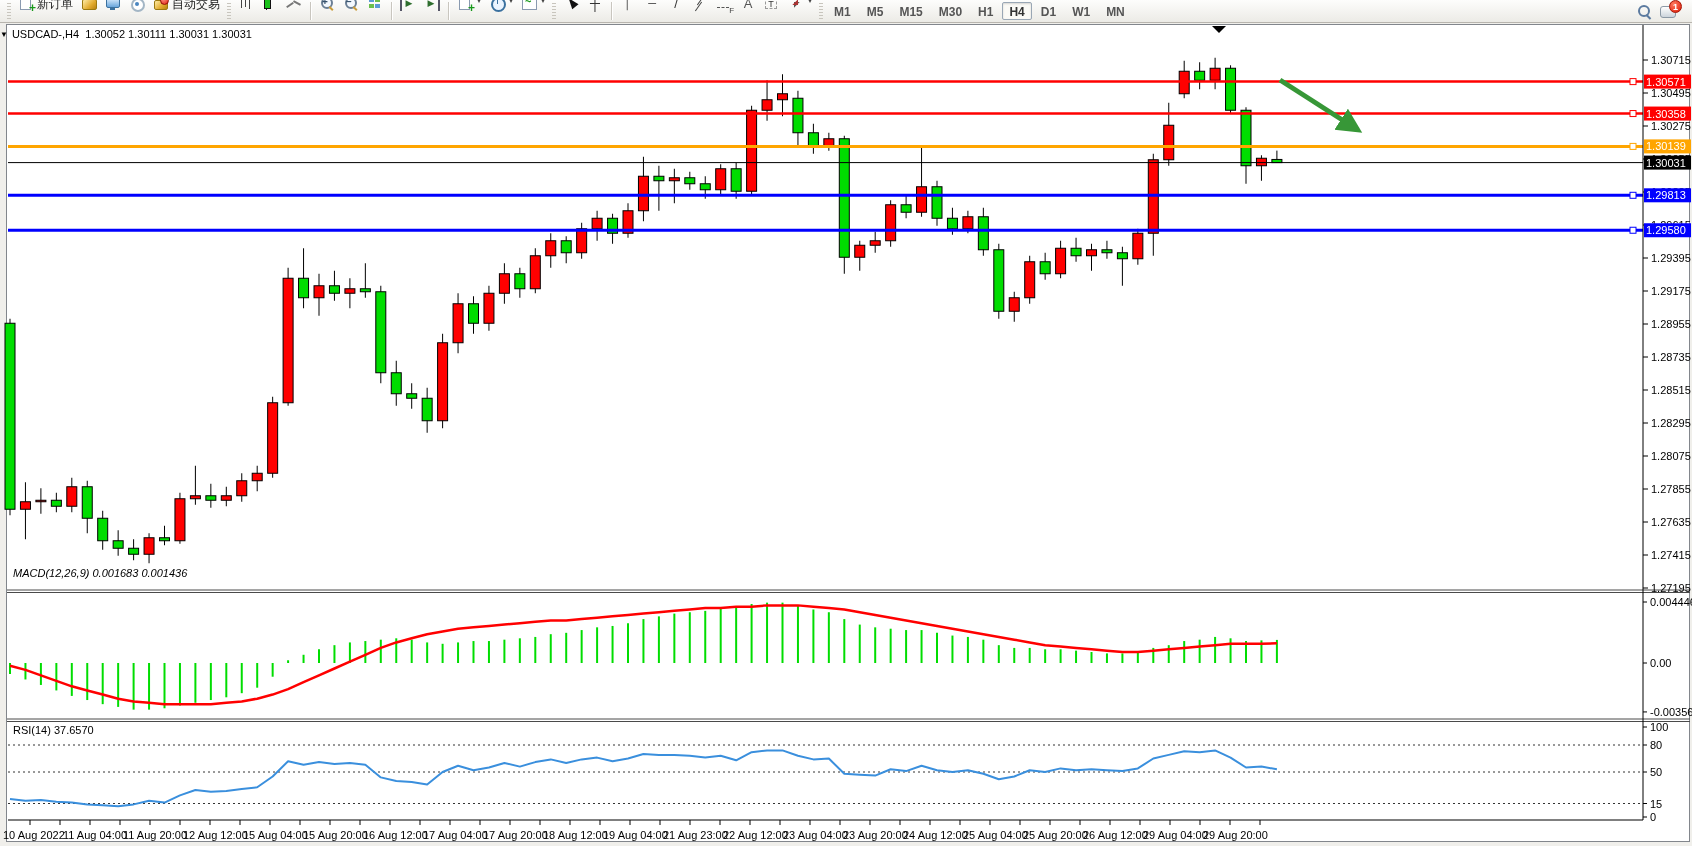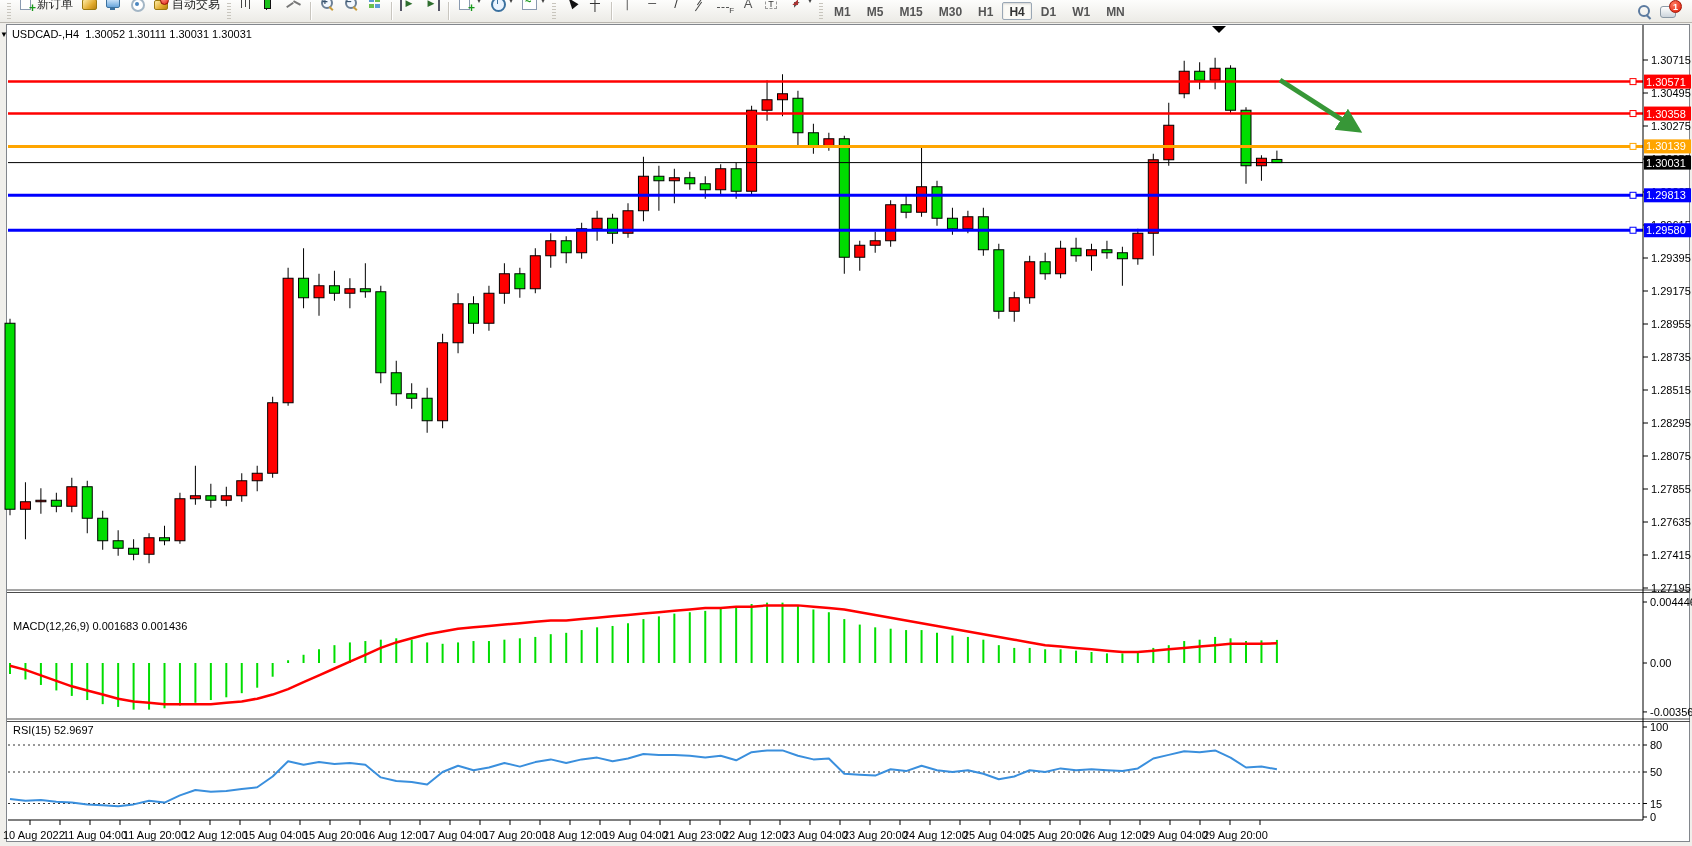--- a/index.html
+++ b/index.html
@@ -637,14 +637,14 @@
     <text x="1023" y="839" font-size="11" fill="#000" text-anchor="start" font-family="&quot;Liberation Sans&quot;,sans-serif">25 Aug 20:00</text>
     <text x="1083" y="839" font-size="11" fill="#000" text-anchor="start" font-family="&quot;Liberation Sans&quot;,sans-serif">26 Aug 12:00</text>
     <text x="1143" y="839" font-size="11" fill="#000" text-anchor="start" font-family="&quot;Liberation Sans&quot;,sans-serif">29 Aug 04:00</text>
     <text x="1203" y="839" font-size="11" fill="#000" text-anchor="start" font-family="&quot;Liberation Sans&quot;,sans-serif">29 Aug 20:00</text>
     <path d="M1212,26 L1226,26 L1219,33 Z" fill="#000"></path>
   </svg>
 
 <div class="overlay-label" style="left:0; top:28px;">
   <span class="tri">▼</span><span>USDCAD-,H4</span>&nbsp;&nbsp;<span>1.30052 1.30111 1.30031 1.30031</span>
 </div>
-<div class="overlay-label" style="left:13px; top:620px;">MACD(12,26,9) 0.001683 0.001436</div>
-<div class="overlay-label" style="left:13px; top:724px;">RSI(15) 52.9697</div>
+<div class="overlay-label" style="left:13px; top:567px;font-style:italic;">MACD(12,26,9) 0.001683 0.001436</div>
+<div class="overlay-label" style="left:13px; top:724px;">RSI(14) 37.6570</div>
 
 </body></html>

